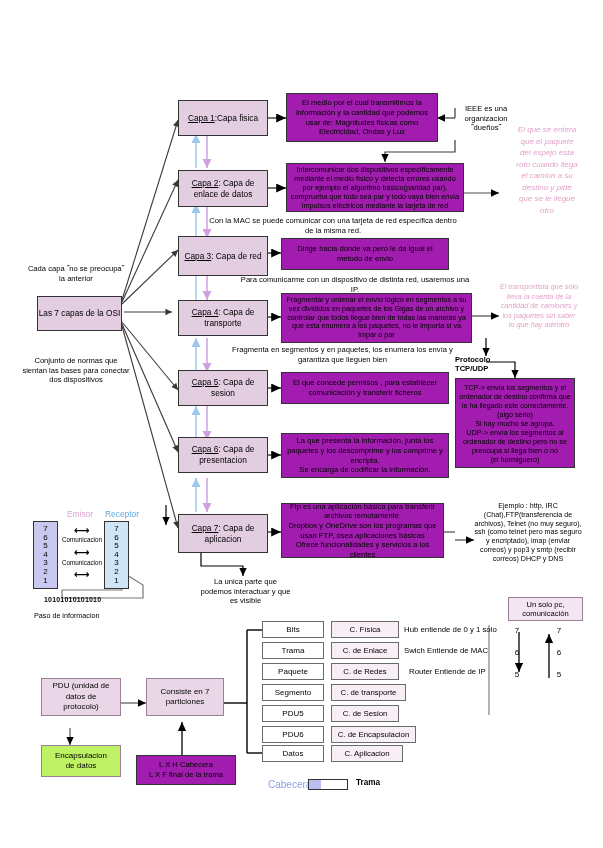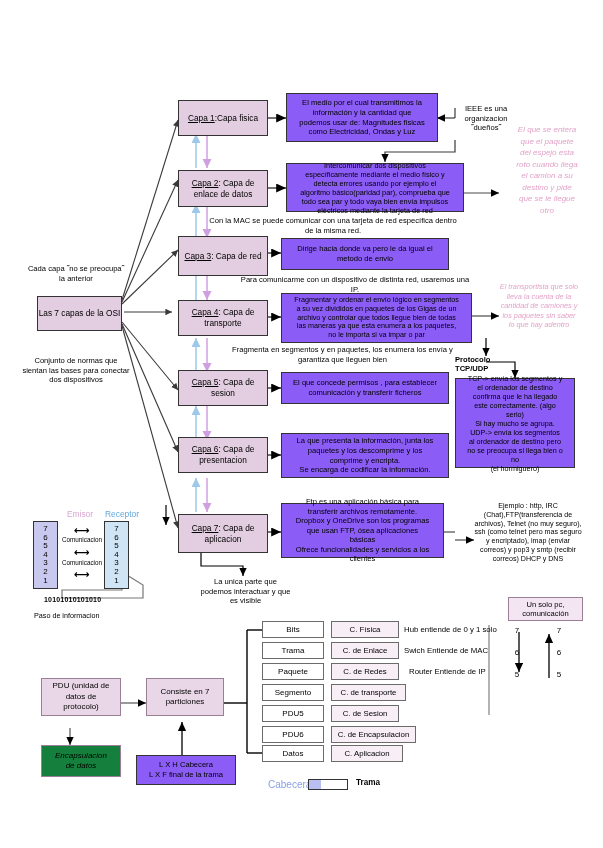--- a/index.html
+++ b/index.html
@@ -11,42 +11,42 @@
   #canvas{position:absolute;left:0;top:0;width:603px;height:848px;}
   .abs{position:absolute;box-sizing:border-box;}
   
   .layerbox{
     background:#e3cde0;border:1.3px solid #333;
     display:flex;align-items:center;justify-content:center;text-align:center;
     font-size:8.3px;line-height:11px;padding:2px;
   }
   .layerbox .lbl{text-decoration:underline;}
   .descbox{
-    background:#8b5cf6;border:1.3px solid #333;
-    display:flex;align-items:center;justify-content:center;text-align:center;
-    font-size:7.6px;line-height:9.6px;padding:2px 11px;
+    background:#a21caf;border:1.3px solid #333;
+    display:flex;align-items:center;justify-content:center;text-align:center;
+    font-size:7.6px;line-height:9.6px;padding:2px 3px;
   }
   .plainnote{
     text-align:center;font-size:7.6px;line-height:9.6px;color:#000;
   }
   .pinknote{
     text-align:center;font-size:8px;line-height:11.5px;
     color:#e2a3c8;font-style:italic;
   }
   .osibox{
     background:#e3cde0;border:1.3px solid #333;
     display:flex;align-items:center;justify-content:center;text-align:center;
     font-size:8.3px;line-height:11px;
   }
   .pdubox{
     background:#e9d7e7;border:1.3px solid #9a7f97;
     display:flex;align-items:center;justify-content:center;text-align:center;
     font-size:8px;line-height:10.5px;padding:10px;
   }
-  .pdubox.light{background:#15803d;font-style:italic;}
+  .pdubox.light{background:#bef264;}
   .partbox{
     background:#ffffff;border:1.3px solid #6b6b6b;
     display:flex;align-items:center;justify-content:center;text-align:center;
     font-size:8px;line-height:10px;
   }
   .capbox{
     background:#f7eef6;border:1.3px solid #6b6b6b;
     display:flex;align-items:center;justify-content:center;text-align:center;
     font-size:7.8px;line-height:10px;
   }

